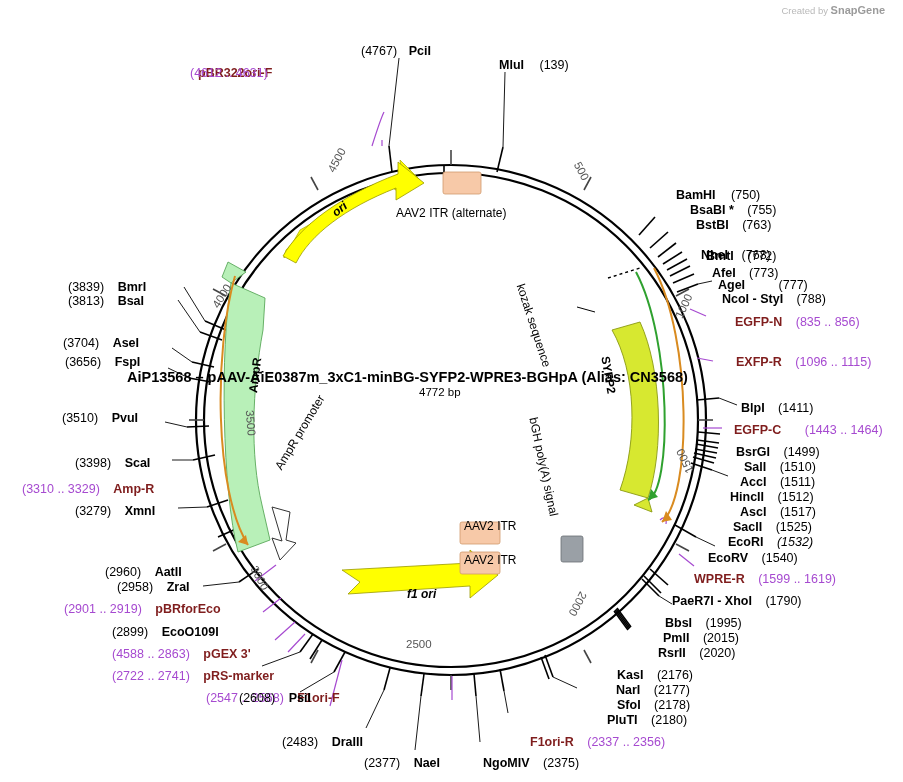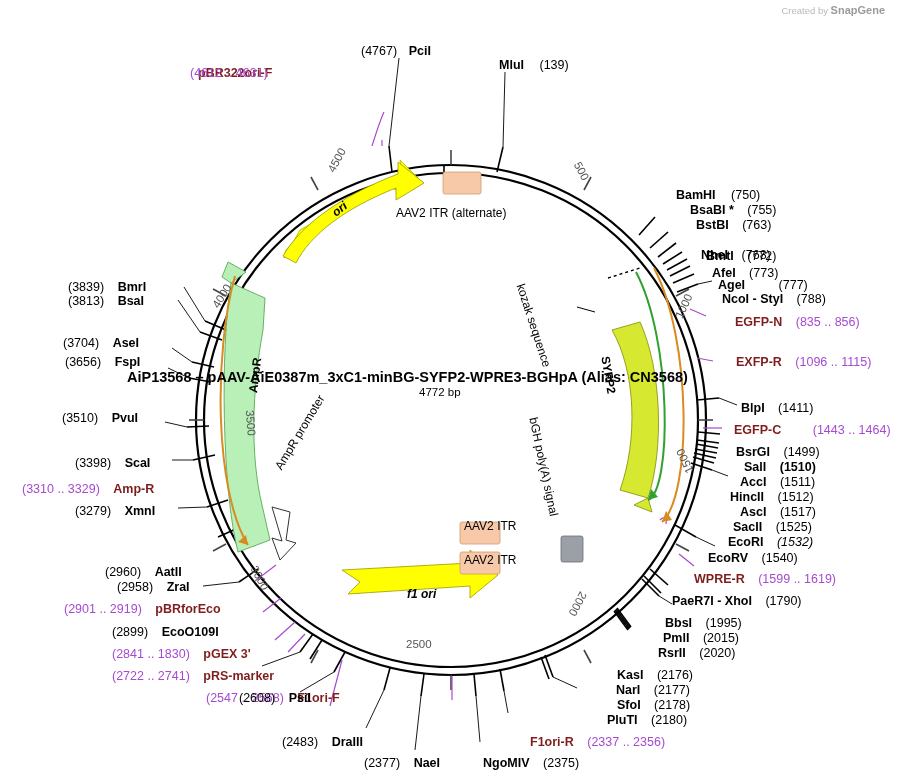--- a/index.html
+++ b/index.html
@@ -253,30 +253,30 @@
     <span class="lbl purple-b" style="position:static;">EXFP-R</span>
     <span class="lbl purple" style="position:static;margin-left:10px;">(1096 .. 1115)</span>
   </div>
 
   <div class="row" style="left:741px;top:401px;">
     <span class="enz">BlpI</span>
     <span class="pos" style="margin-left:10px;">(1411)</span>
   </div>
   <div class="row" style="left:734px;top:423px;">
     <span class="lbl purple-b" style="position:static;">EGFP-C</span>
-    <span class="lbl purple" style="position:static;margin-left:28px;">(1443 .. 1464)</span>
+    <span class="lbl purple" style="position:static;margin-left:20px;">(1443 .. 1464)</span>
   </div>
 
   <div class="row" style="left:736px;top:445px;">
     <span class="enz">BsrGI</span>
     <span class="pos" style="margin-left:10px;">(1499)</span>
   </div>
   <div class="row" style="left:744px;top:460px;">
     <span class="enz">SalI</span>
-    <span class="pos" style="margin-left:10px;font-weight:bold;">(1510)</span>
+    <span class="pos" style="margin-left:10px;">(1510)</span>
   </div>
   <div class="row" style="left:740px;top:475px;">
     <span class="enz">AccI</span>
     <span class="pos" style="margin-left:10px;">(1511)</span>
   </div>
   <div class="row" style="left:730px;top:490px;">
     <span class="enz">HincII</span>
     <span class="pos" style="margin-left:10px;">(1512)</span>
   </div>
   <div class="row" style="left:740px;top:505px;">
@@ -362,21 +362,21 @@
   <div class="row" style="left:239px;top:691px;">
     <span class="pos">(2608)</span>
     <span class="enz" style="margin-left:10px;">PsiI</span>
   </div>
 
   <div class="row" style="left:112px;top:669px;">
     <span class="lbl purple" style="position:static;">(2722 .. 2741)</span>
     <span class="lbl purple-b" style="position:static;margin-left:10px;">pRS-marker</span>
   </div>
   <div class="row" style="left:112px;top:647px;">
-    <span class="lbl purple" style="position:static;">(2841 .. 1830)</span>
+    <span class="lbl purple" style="position:static;">(4588 .. 2863)</span>
     <span class="lbl purple-b" style="position:static;margin-left:10px;">pGEX 3'</span>
   </div>
 
   <div class="row" style="left:112px;top:625px;">
     <span class="pos">(2899)</span>
     <span class="enz" style="margin-left:10px;">EcoO109I</span>
   </div>
   <div class="row" style="left:64px;top:602px;">
     <span class="lbl purple" style="position:static;">(2901 .. 2919)</span>
     <span class="lbl purple-b" style="position:static;margin-left:10px;">pBRforEco</span>

